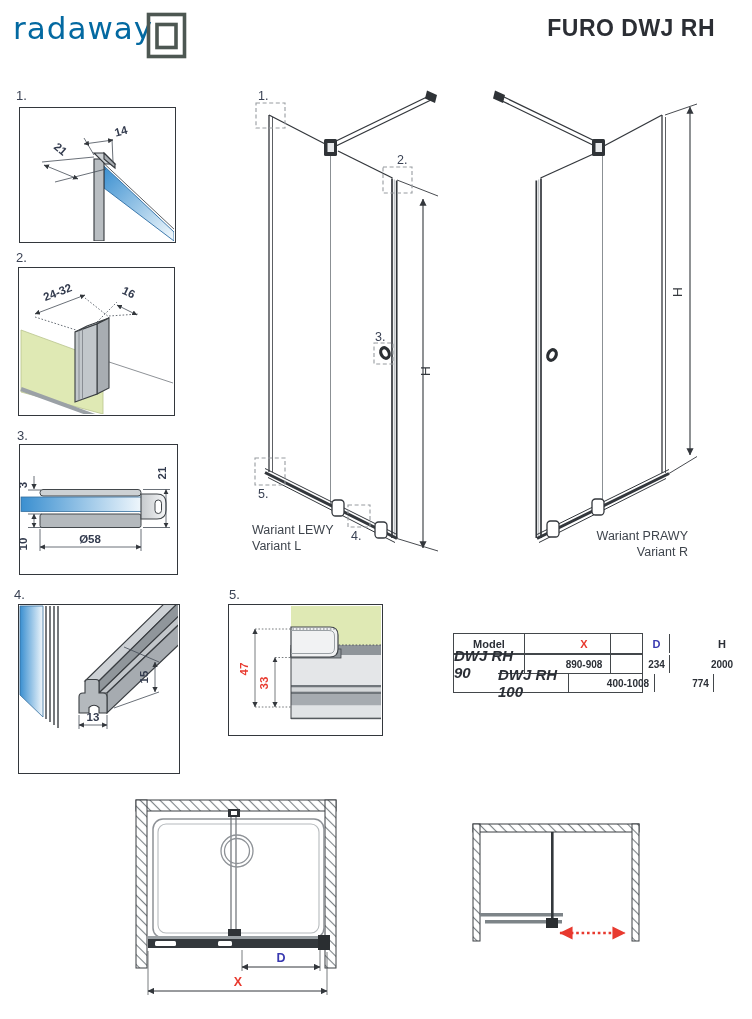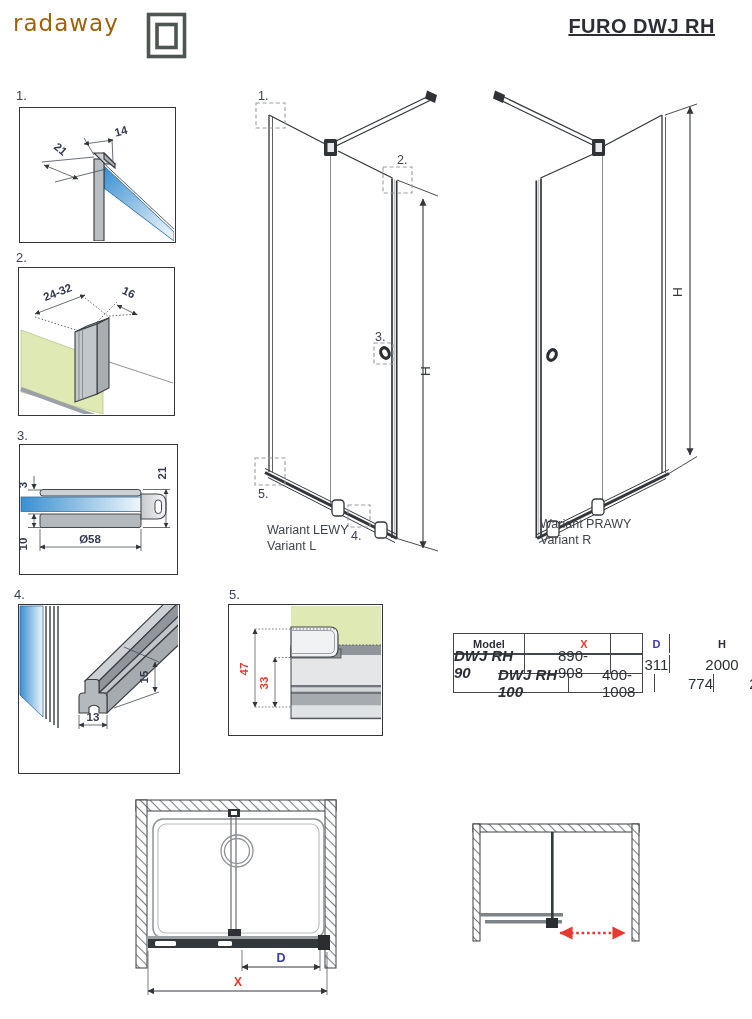--- a/index.html
+++ b/index.html
@@ -1,39 +1,39 @@
 <!DOCTYPE html>
 <html><head>
 <meta charset="utf-8">
 <style>
   html,body{margin:0;padding:0;background:#fff;}
   .page{position:relative;width:752px;height:1019px;background:#fff;overflow:hidden;
         font-family:"Liberation Sans",sans-serif;}
   .abs{position:absolute;}
   .lbl{position:absolute;font-size:13px;font-weight:500;color:#3a4254;}
   .box{position:absolute;border:1.6px solid #33373c;background:#fff;box-sizing:border-box;overflow:hidden;}
-  .logo-text{position:absolute;left:13px;top:10px;font-size:23px;font-weight:400;color:#a16207;
+  .logo-text{position:absolute;left:13px;top:10px;font-size:31px;font-weight:400;color:#0369a1;
              font-family:"DejaVu Sans",sans-serif;letter-spacing:1px;}
-  .title{position:absolute;right:37px;top:15px;font-size:20px;font-weight:700;color:#2b2e34;letter-spacing:.5px;text-decoration:underline;}
+  .title{position:absolute;right:37px;top:15px;font-size:23px;font-weight:700;color:#2b2e34;letter-spacing:.5px;}
   .variant-caption{position:absolute;font-size:12.5px;color:#3f454d;line-height:16px;}
   svg text{font-family:"Liberation Sans",sans-serif;}
   .dim{font-size:11.5px;font-weight:600;fill:#333b4e;}
   .dimr{font-size:11.5px;font-weight:600;fill:#e8392e;}
   .callout{font-size:12.5px;font-weight:500;fill:#3a4254;}
   .hdim{font-size:13.5px;font-weight:500;fill:#33373c;}
   .pdim-x{font-size:12.5px;font-weight:700;fill:#e8392e;}
   .pdim-d{font-size:12.5px;font-weight:700;fill:#3939b0;}
   
   .spec-table{position:absolute;left:453px;top:633px;width:190px;border:1.5px solid #43474b;
               box-sizing:border-box;background:#fff;}
   .tr{display:grid;grid-template-columns:71px 53px 26px 38px;gap:33px;}
   .tr.head{border-bottom:2px solid #43474b;}
   .tr.body + .tr.body{border-top:1px solid #43474b;margin-left:44px;}
   .td{border-right:1px solid #43474b;height:18px;display:flex;align-items:center;justify-content:center;
-      font-size:15px;color:#2b2f36;box-sizing:border-box;}
+      font-size:10px;color:#2b2f36;box-sizing:border-box;font-weight:bold;}
   .tr.head .td{height:19px;font-weight:700;font-size:11px;}
   .td:last-child{border-right:none;}
   .td.model{font-weight:700;font-style:italic;font-size:15px;}
   .hx{color:#e8392e;} .hd{color:#3939b0;}
 </style>
 </head>
 <body>
 
 <div class="page">
 
@@ -243,21 +243,21 @@
       <rect x="103" y="420" width="22" height="22"></rect>
       <rect x="10" y="373" width="30" height="27"></rect>
     </g>
     <text class="callout" x="13" y="15">1.</text>
     <text class="callout" x="152" y="79">2.</text>
     <text class="callout" x="130" y="256">3.</text>
     <text class="callout" x="106" y="455">4.</text>
     <text class="callout" x="13" y="413">5.</text>
     <text class="hdim" x="185" y="286" text-anchor="middle" transform="rotate(-90 185 286)">H</text>
   </svg>
-  <div class="variant-caption" style="left:267px;top:522px">
+  <div class="variant-caption" style="left:252px;top:522px">
     <div>Wariant LEWY</div>
     <div>Variant L</div>
   </div>
 
   <svg class="abs" style="left:488px;top:85px" width="215" height="480" viewBox="0 0 215 480">
     <g stroke="#33373c" fill="none">
       <line x1="174" y1="30" x2="174" y2="388" stroke-width="1.3"></line>
       <line x1="177.5" y1="32" x2="177.5" y2="388" stroke-width="0.8"></line>
       <line x1="114" y1="62" x2="174" y2="30" stroke-width="1.3"></line>
       <line x1="114.5" y1="64" x2="114.5" y2="420" stroke="#8b9094" stroke-width="1"></line>
@@ -277,36 +277,36 @@
     <rect x="59" y="436" width="12" height="16" rx="3.5" fill="#fff" stroke="#33373c" stroke-width="1.3"></rect>
     <rect x="104" y="414" width="12" height="16" rx="3.5" fill="#fff" stroke="#33373c" stroke-width="1.3"></rect>
     <ellipse cx="64" cy="270" rx="4" ry="5.5" fill="none" stroke="#2b2f33" stroke-width="3.2" transform="rotate(24 64 270)"></ellipse>
     <g stroke="#33373c" stroke-width="0.9">
       <line x1="177" y1="30" x2="209" y2="19"></line>
       <line x1="181" y1="388.5" x2="209" y2="371.5"></line>
       <line x1="202" y1="22" x2="202" y2="370" stroke-width="1.1" marker-start="url(#mA)" marker-end="url(#mA)"></line>
     </g>
     <text class="hdim" x="194" y="207" text-anchor="middle" transform="rotate(-90 194 207)">H</text>
   </svg>
-  <div class="variant-caption" style="left:540px;top:516px;width:148px;text-align:left">
+  <div class="variant-caption" style="left:540px;top:528px;width:148px;text-align:right">
     <div>Wariant PRAWY</div>
     <div>Variant R</div>
   </div>
 
   <div class="spec-table">
     <div class="tr head">
       <div class="td">Model</div>
       <div class="td hx">X</div>
       <div class="td hd">D</div>
       <div class="td">H</div>
     </div>
     <div class="tr body">
       <div class="td model">DWJ RH 90</div>
       <div class="td">890-908</div>
-      <div class="td">311</div>
+      <div class="td">234</div>
       <div class="td">2000</div>
     </div>
     <div class="tr body">
       <div class="td model">DWJ RH 100</div>
       <div class="td">400-1008</div>
       <div class="td">774</div>
       <div class="td">2000</div>
     </div>
   </div>
 

